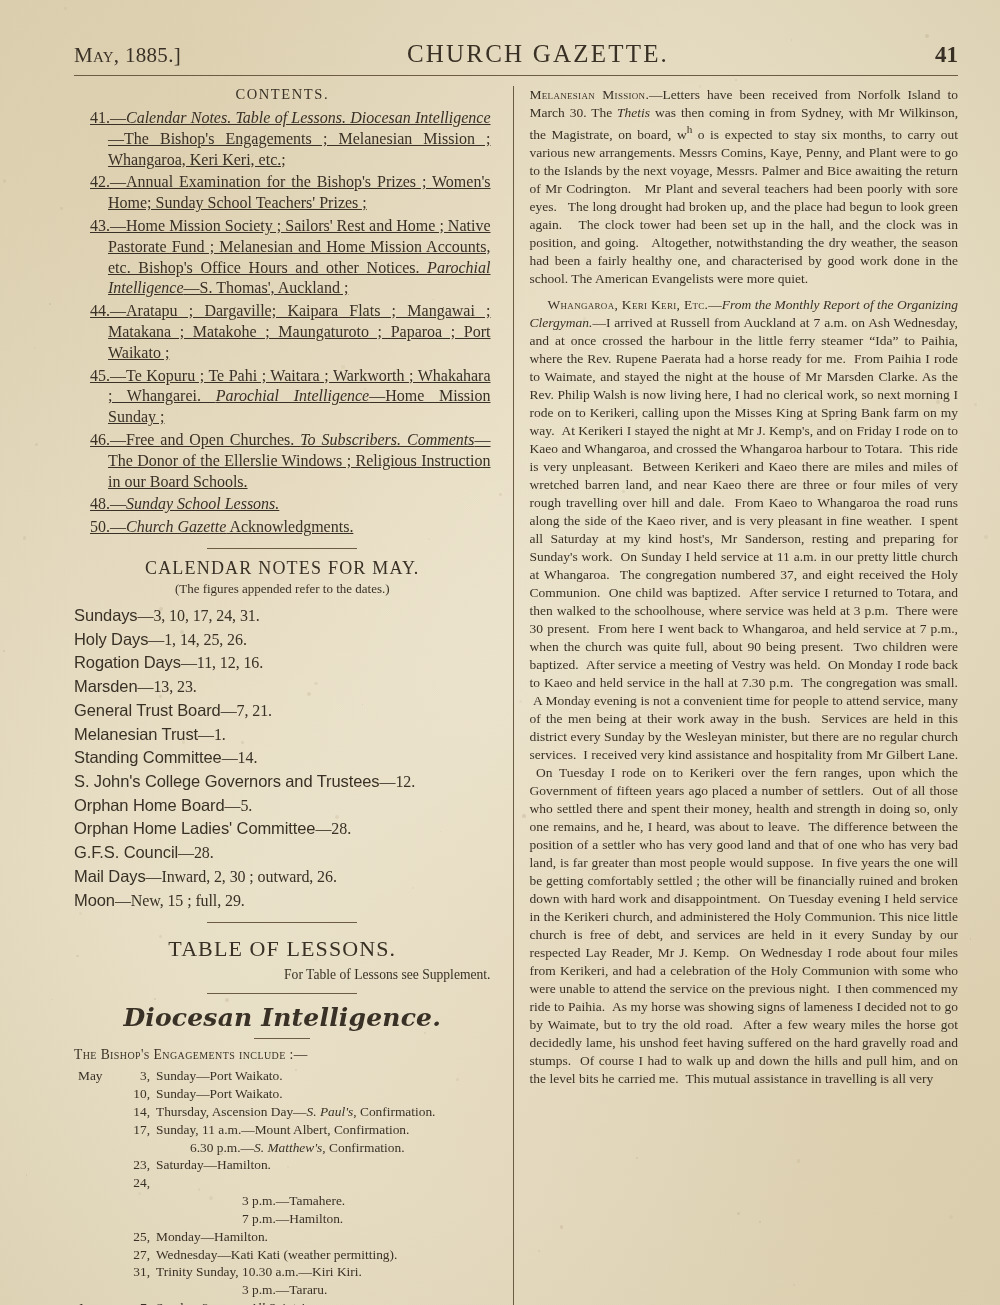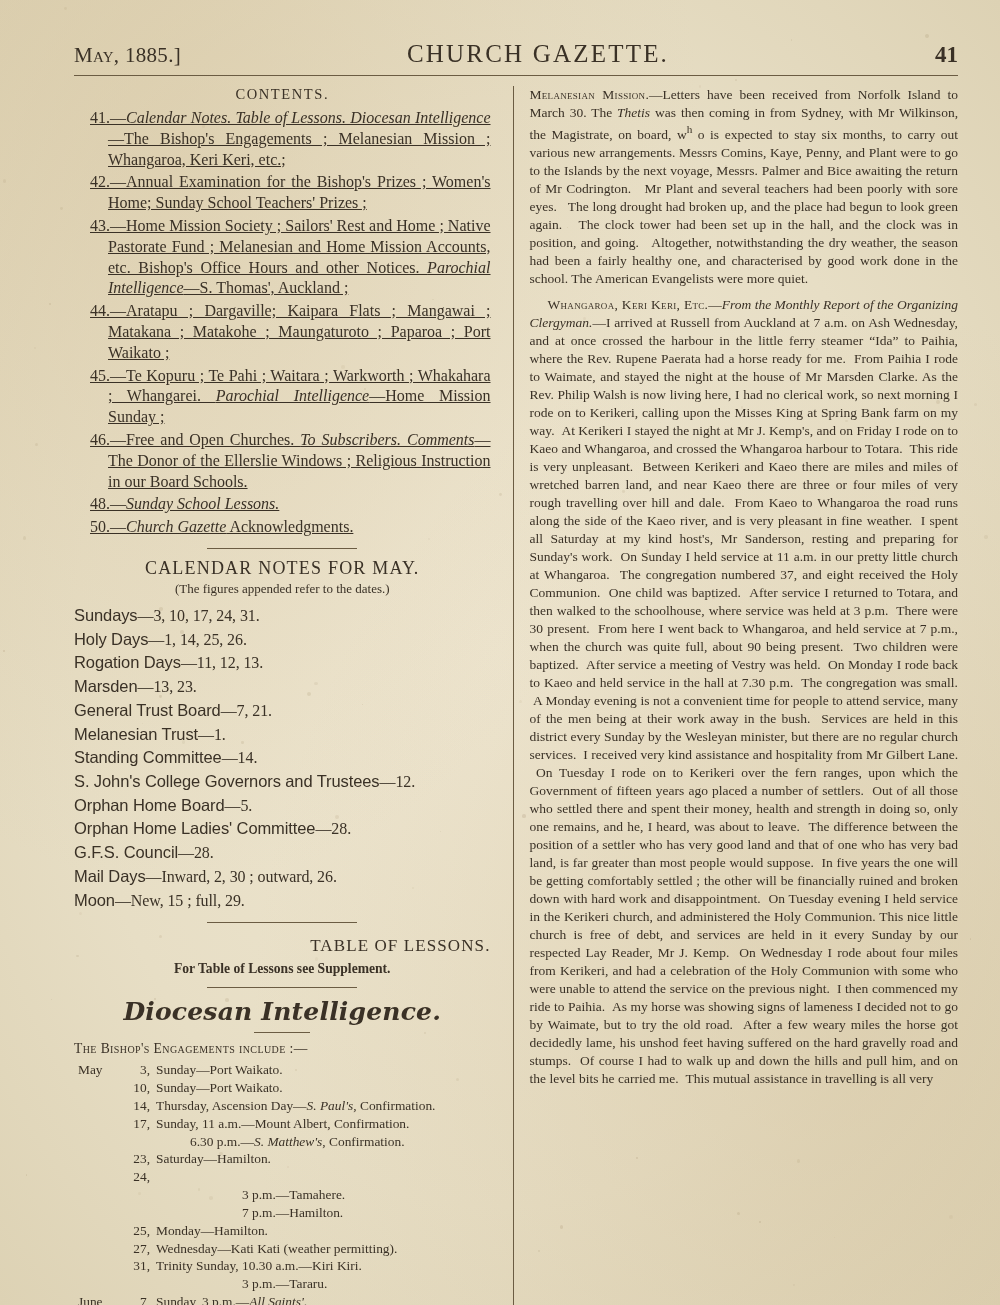--- a/index.html
+++ b/index.html
@@ -119,29 +119,28 @@
     font-family: "Liberation Sans", sans-serif;
     font-size: 16.5px;
     line-height: 1.42;
     letter-spacing: -0.1px;
   }
   .cal-line .serif {
     font-family: "Liberation Serif", serif;
     font-size: 16px;
   }
   .lessons-head {
-    text-align: right;
-    font-size: 17px;
+    text-align: center;
+    font-size: 22px;
     letter-spacing: 1.1px;
     margin: 13px 0 5px 0;
   }
   .lessons-body {
     font-size: 13.6px;
-    text-align: center;
-    font-weight: bold;
+    text-align: right;
   }
   .diocesan-head {
     text-align: center;
     font-size: 25px;
     font-family: "DejaVu Serif", serif;
     font-style: italic;
     font-weight: bold;
     letter-spacing: 0.2px;
     margin: 4px 0 2px 0;
   }
@@ -314,21 +313,21 @@
           <div class="toc-item">50.—<i>Church Gazette</i> Acknowledgments.</div>
         </div>
 
       <hr class="rule-short">
 
       <div class="cal-head">CALENDAR NOTES FOR MAY.</div>
       <div class="cal-sub">(The figures appended refer to the dates.)</div>
       <div id="cal">
           <div class="cal-line"><span>Sundays</span><span class="serif">—3, 10, 17, 24, 31.</span></div>
           <div class="cal-line"><span>Holy Days</span><span class="serif">—1, 14, 25, 26.</span></div>
-          <div class="cal-line"><span>Rogation Days</span><span class="serif">—11, 12, 13.</span></div>
+          <div class="cal-line"><span>Rogation Days</span><span class="serif">—11, 12, 16.</span></div>
           <div class="cal-line"><span>Marsden</span><span class="serif">—13, 23.</span></div>
           <div class="cal-line"><span>General Trust Board</span><span class="serif">—7, 21.</span></div>
           <div class="cal-line"><span>Melanesian Trust</span><span class="serif">—1.</span></div>
           <div class="cal-line"><span>Standing Committee</span><span class="serif">—14.</span></div>
           <div class="cal-line"><span>S. John's College Governors and Trustees</span><span class="serif">—12.</span></div>
           <div class="cal-line"><span>Orphan Home Board</span><span class="serif">—5.</span></div>
           <div class="cal-line"><span>Orphan Home Ladies' Committee</span><span class="serif">—28.</span></div>
           <div class="cal-line"><span>G.F.S. Council</span><span class="serif">—28.</span></div>
           <div class="cal-line"><span>Mail Days</span><span class="serif">—Inward, 2, 30 ; outward, 26.</span></div>
           <div class="cal-line"><span>Moon</span><span class="serif">—New, 15 ; full, 29.</span></div>

